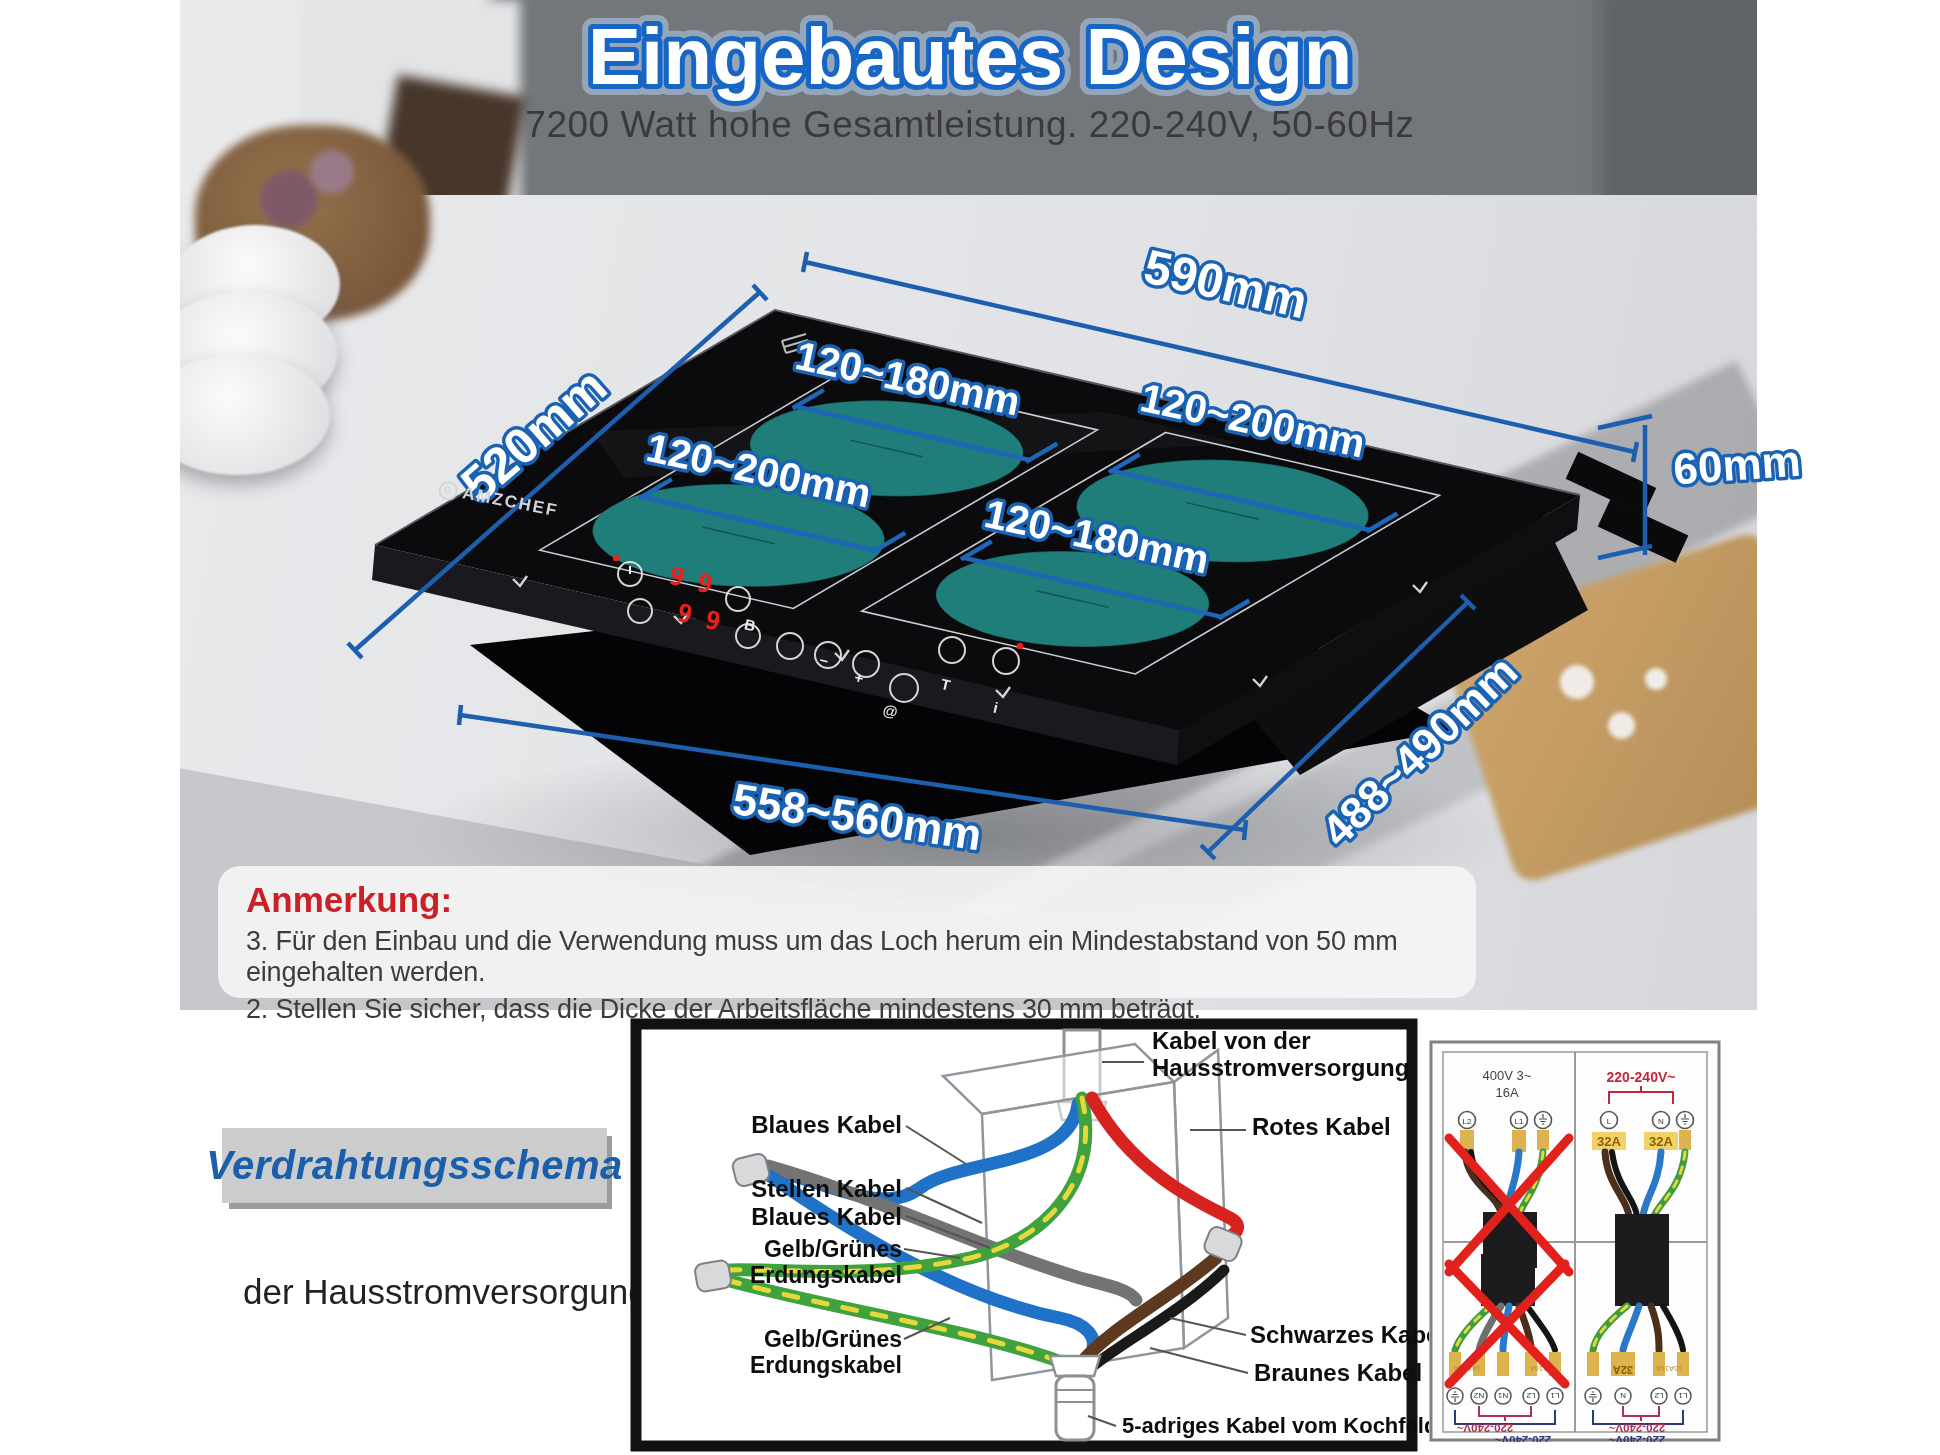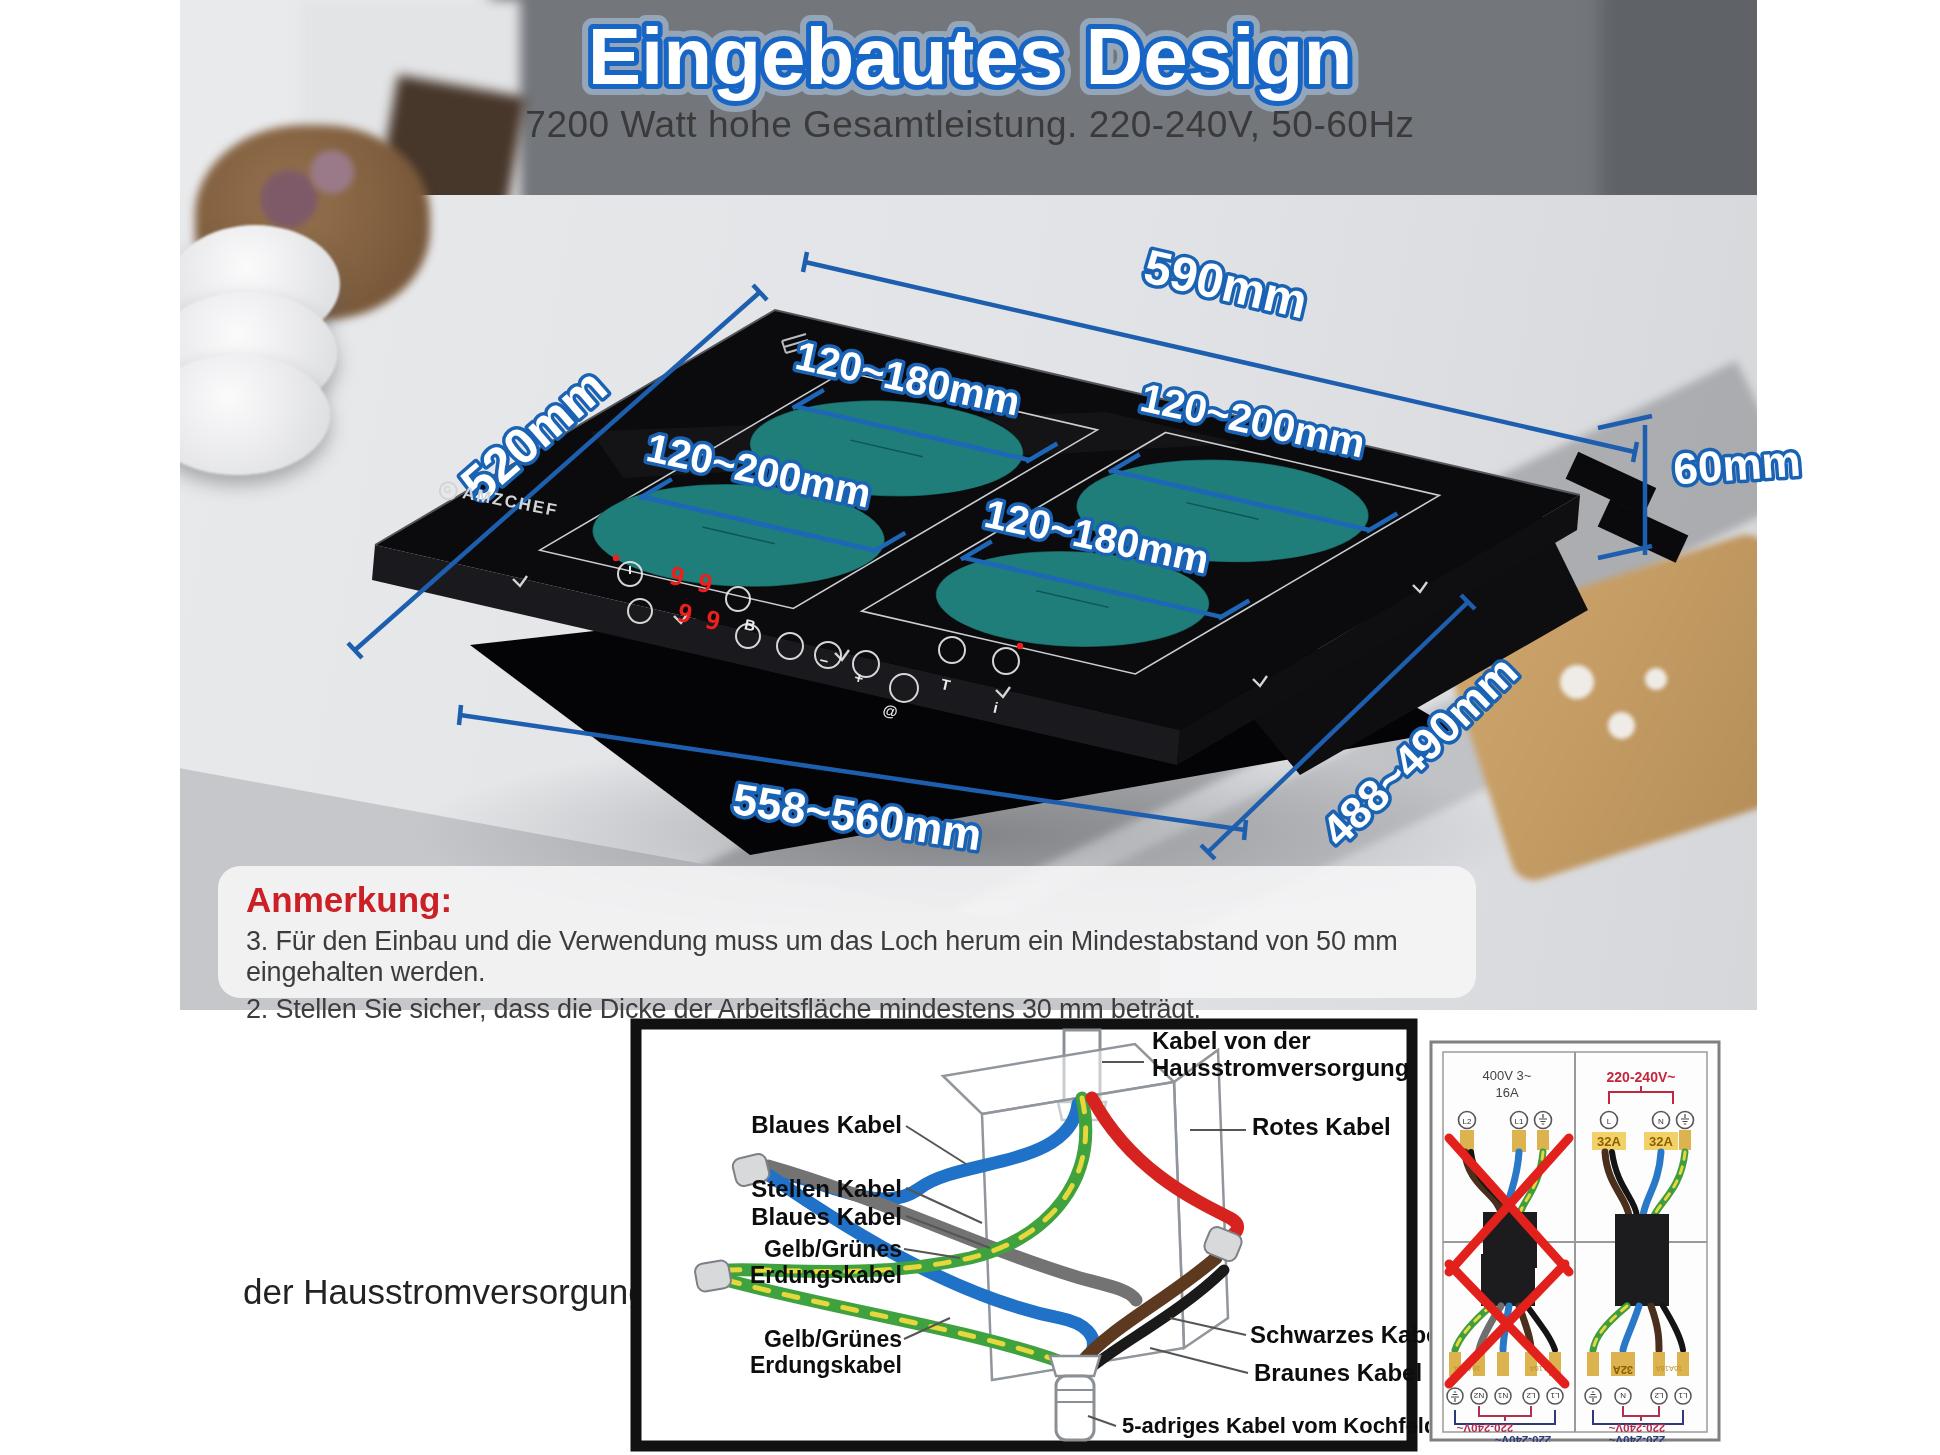--- a/index.html
+++ b/index.html
@@ -225,20 +225,23 @@
     <text x="670" y="78" text-anchor="middle" font-size="80" font-weight="bold" fill="#ffffff" stroke="#1765c4" stroke-width="10" paint-order="stroke" stroke-linejoin="round">Eingebautes Design</text>
   </svg>
   <div class="subtitle">7200 Watt hohe Gesamtleistung. 220-240V, 50-60Hz</div>
 
   <div class="note">
     <h3>Anmerkung:</h3>
     <p>3. Für den Einbau und die Verwendung muss um das Loch herum ein Mindestabstand von 50 mm eingehalten werden.</p>
     <p>2. Stellen Sie sicher, dass die Dicke der Arbeitsfläche mindestens 30 mm beträgt.</p>
   </div>
 
+  <div class="badge">
+    <span>Verdrahtungsschema</span>
+  </div>
   <div class="wdesc">
     <br>
     <span>der Hausstromversorgung</span>
   </div>
 
   <svg class="wirebox" viewBox="0 0 788 434">
     <rect x="6" y="6" width="776" height="422" fill="#ffffff" stroke="#111111" stroke-width="11"></rect>
 
     <g stroke="#8b9095" fill="#ffffff">
       <rect x="434" y="12" width="36" height="72" stroke-width="3"></rect>

